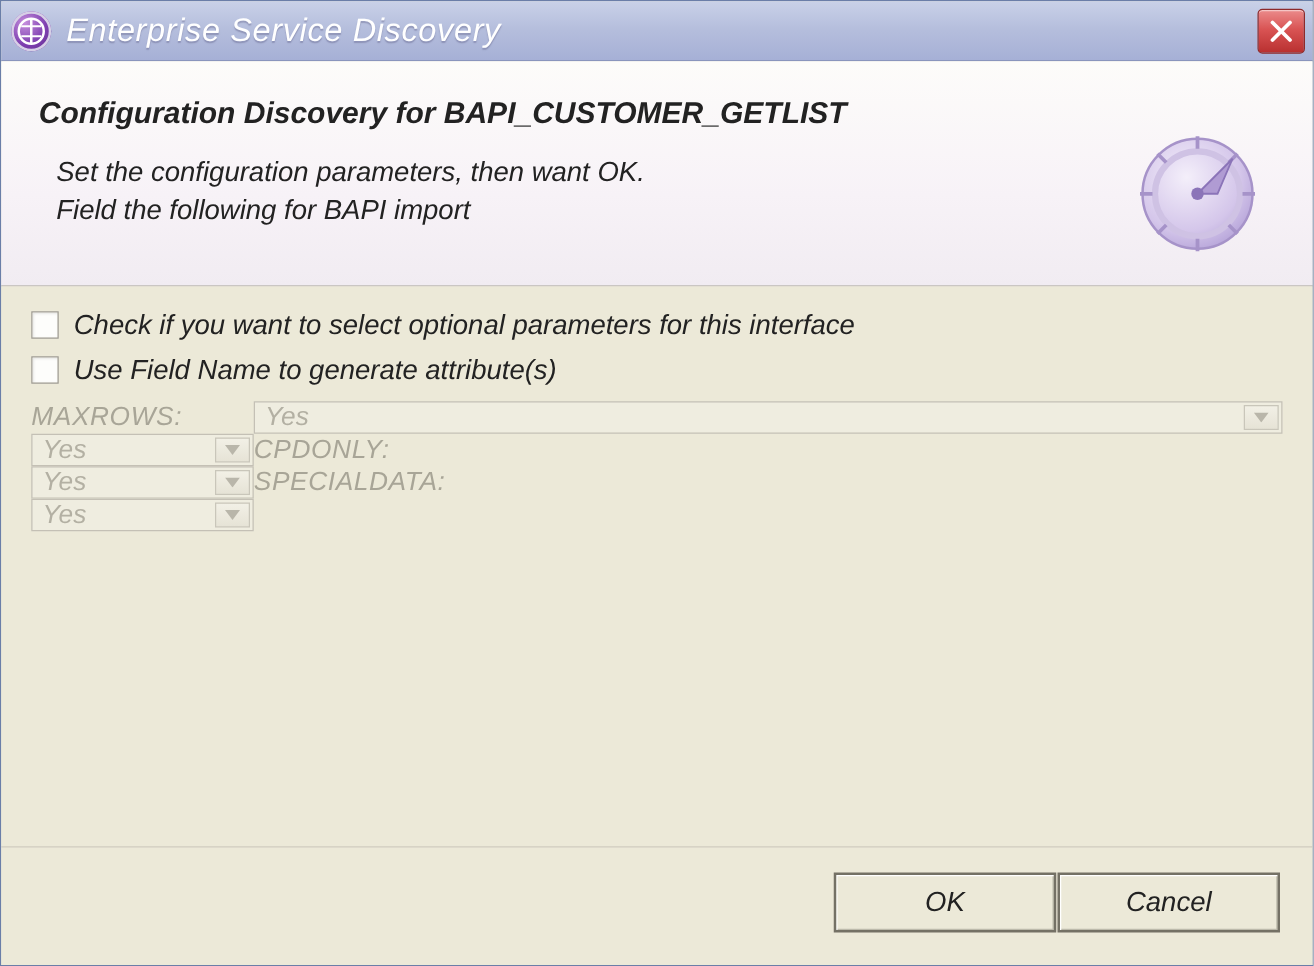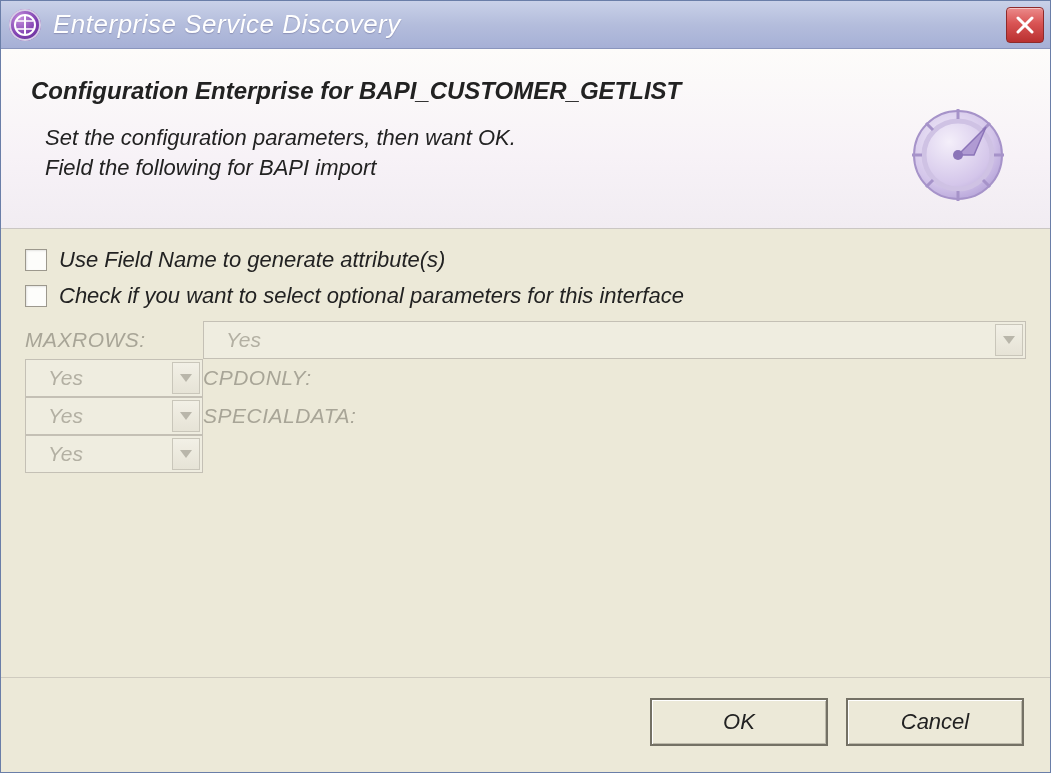--- a/index.html
+++ b/index.html
@@ -113,46 +113,46 @@
     grid-template-columns: 178px 1fr;
     align-items: center;
   }
   .param-label {
     font-size: 21px;
     color: #a8a597;
     letter-spacing: 0.5px;
   }
   .combo {
     position: relative;
-    height: 38px;
+    height: 26px;
     border: 1px solid #c4c0b5;
     background: #efede0;
     display: flex;
     align-items: center;
-    padding-left: 22px;
+    padding-left: 8px;
     font-size: 21px;
     color: #b3b0a3;
   }
   .combo-arrow {
     position: absolute;
     right: 2px; top: 2px; bottom: 2px;
     width: 28px;
     border: 1px solid #c9c6ba;
     background: linear-gradient(to bottom, #f2f0e6, #e6e3d6);
     display: flex; align-items:center; justify-content: center;
   }
   .combo-arrow svg polygon { fill: #b9b6aa; }
 
   
   .button-bar {
     border-top: 1px solid #cfcbbf;
     padding: 20px 26px 26px 26px;
     display: flex;
     justify-content: flex-end;
-    gap: 18px;
+    gap: 1px;
     background: #ece9d8;
   }
   .btn {
     min-width: 178px;
     height: 48px;
     border: 2px solid #747165;
     background: #ece9d8;
     font-size: 22px;
     color: #222;
     display: flex; align-items: center; justify-content: center;
@@ -177,21 +177,21 @@
     <div class="title-text">Enterprise Service Discovery</div>
     <div class="close-btn">
       <svg width="20" height="20" viewBox="0 0 20 20">
         <line x1="3" y1="3" x2="17" y2="17" stroke="#fff" stroke-width="3" stroke-linecap="round"></line>
         <line x1="17" y1="3" x2="3" y2="17" stroke="#fff" stroke-width="3" stroke-linecap="round"></line>
       </svg>
     </div>
   </div>
 
   <div class="header-panel">
-    <h1 class="header-title">Configuration Enterprise for BAPI_CUSTOMER_GETLIST</h1>
+    <h1 class="header-title">Configuration Discovery for BAPI_CUSTOMER_GETLIST</h1>
     <p class="header-desc">
       <span>Set the configuration parameters, then want OK.</span><br>
       <span>Field the following for BAPI import</span>
     </p>
     <div class="header-icon">
       <svg viewBox="0 0 100 100" width="100" height="100">
         <defs>
           <radialGradient id="g1" cx="40%" cy="35%" r="70%">
             <stop offset="0%" stop-color="#f4effa"></stop>
             <stop offset="70%" stop-color="#d4c6ea"></stop>
@@ -213,26 +213,26 @@
         <path d="M50 50 L78 22 L66 50 Z" fill="#b09bd3" stroke="#8b74b8" stroke-width="1.5"></path>
         <circle cx="50" cy="50" r="5" fill="#8b74b8"></circle>
       </svg>
     </div>
   </div>
 
   <div class="form-area">
 
     <div class="checkbox-row">
       <div class="chk"></div>
-      <span>Use Field Name to generate attribute(s)</span>
+      <span>Check if you want to select optional parameters for this interface</span>
     </div>
 
     <div class="checkbox-row">
       <div class="chk"></div>
-      <span>Check if you want to select optional parameters for this interface</span>
+      <span>Use Field Name to generate attribute(s)</span>
     </div>
 
     <div class="param-table">
 
       <div class="param-label">MAXROWS:</div>
       <div class="combo">
         <span>Yes</span>
         <div class="combo-arrow">
           <svg width="12" height="8" viewBox="0 0 12 8">
               <polygon points="0,0 12,0 6,8"></polygon>

